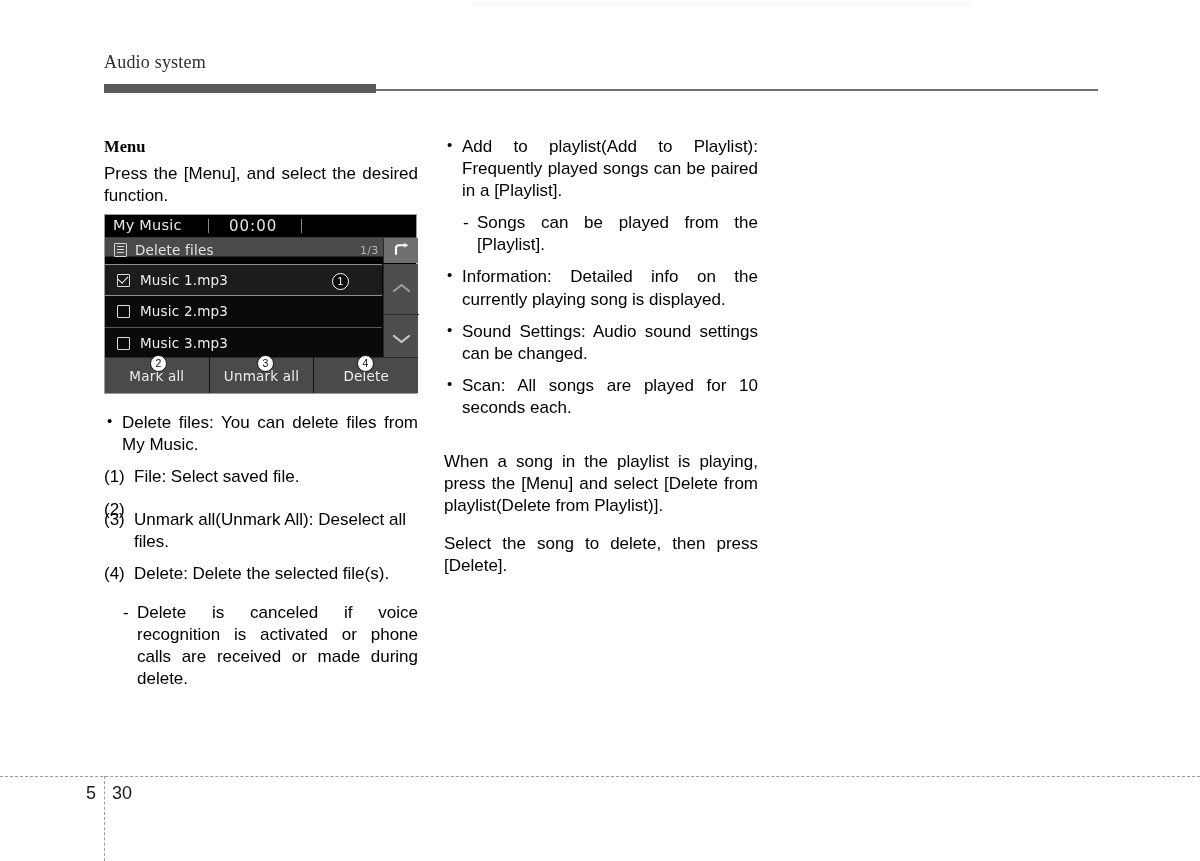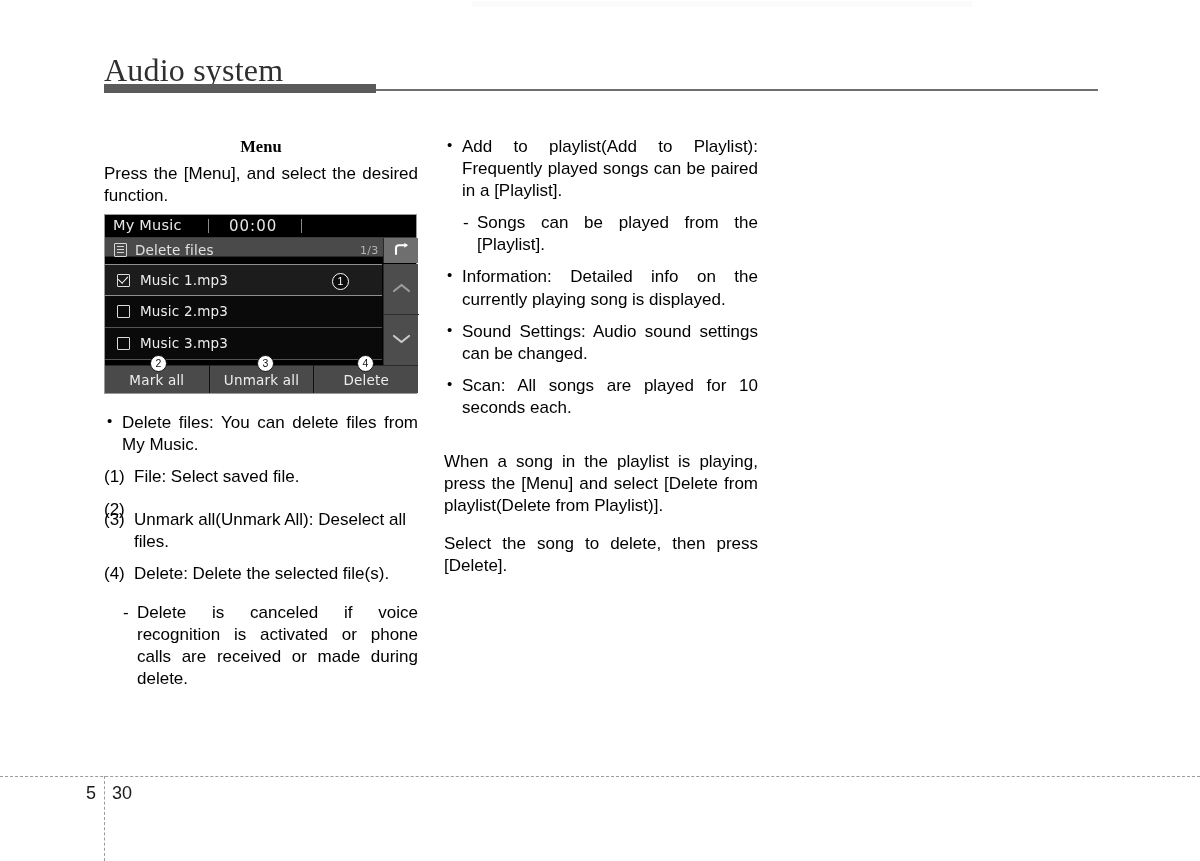--- a/index.html
+++ b/index.html
@@ -32,21 +32,21 @@
     left: 0;
     top: 52px;
     width: 1200px;
     height: 46px;
   }
   .page-header .title {
     position: absolute;
     left: 104px;
     top: 0px;
     font-family: "Liberation Serif", serif;
-    font-size: 32px;
+    font-size: 18px;
     color: #2f2f2f;
     letter-spacing: 0.2px;
     white-space: nowrap;
   }
   .rule-dark {
     position: absolute;
     left: 104px;
     top: 32px;
     width: 272px;
     height: 9px;
@@ -70,21 +70,20 @@
   .col-left  { left: 104px; }
   .col-right { left: 444px; }
 
   h2.sub {
     font-family: "Liberation Serif", serif;
     font-weight: bold;
     font-size: 16.5px;
     margin: 0 0 6px 0;
     line-height: 1.28;
     letter-spacing: 0.1px;
-    text-align: center;
   }
   h2.sub.spaced { text-align: justify; text-align-last: left; }
 
   p.body {
     font-size: 17px;
     line-height: 1.30;
     margin: 0 0 9px 0;
     text-align: justify;
     text-align-last: left;
     hyphens: none;
@@ -301,21 +300,21 @@
     font-size: 13.5px;
     color: #ececec;
     letter-spacing: 0.2px;
   }
 
   
   .dev-actions {
     position: absolute;
     left: 0; bottom: 0;
     width: 313px;
-    height: 28px;
+    height: 36px;
     display: flex;
   }
   .dev-btn {
     flex: 1;
     background: #4a4a4a;
     border-right: 1px solid #111111;
     border-top: 1px solid #2a2a2a;
     box-sizing: border-box;
     color: #ededed;
     font-size: 13.5px;

